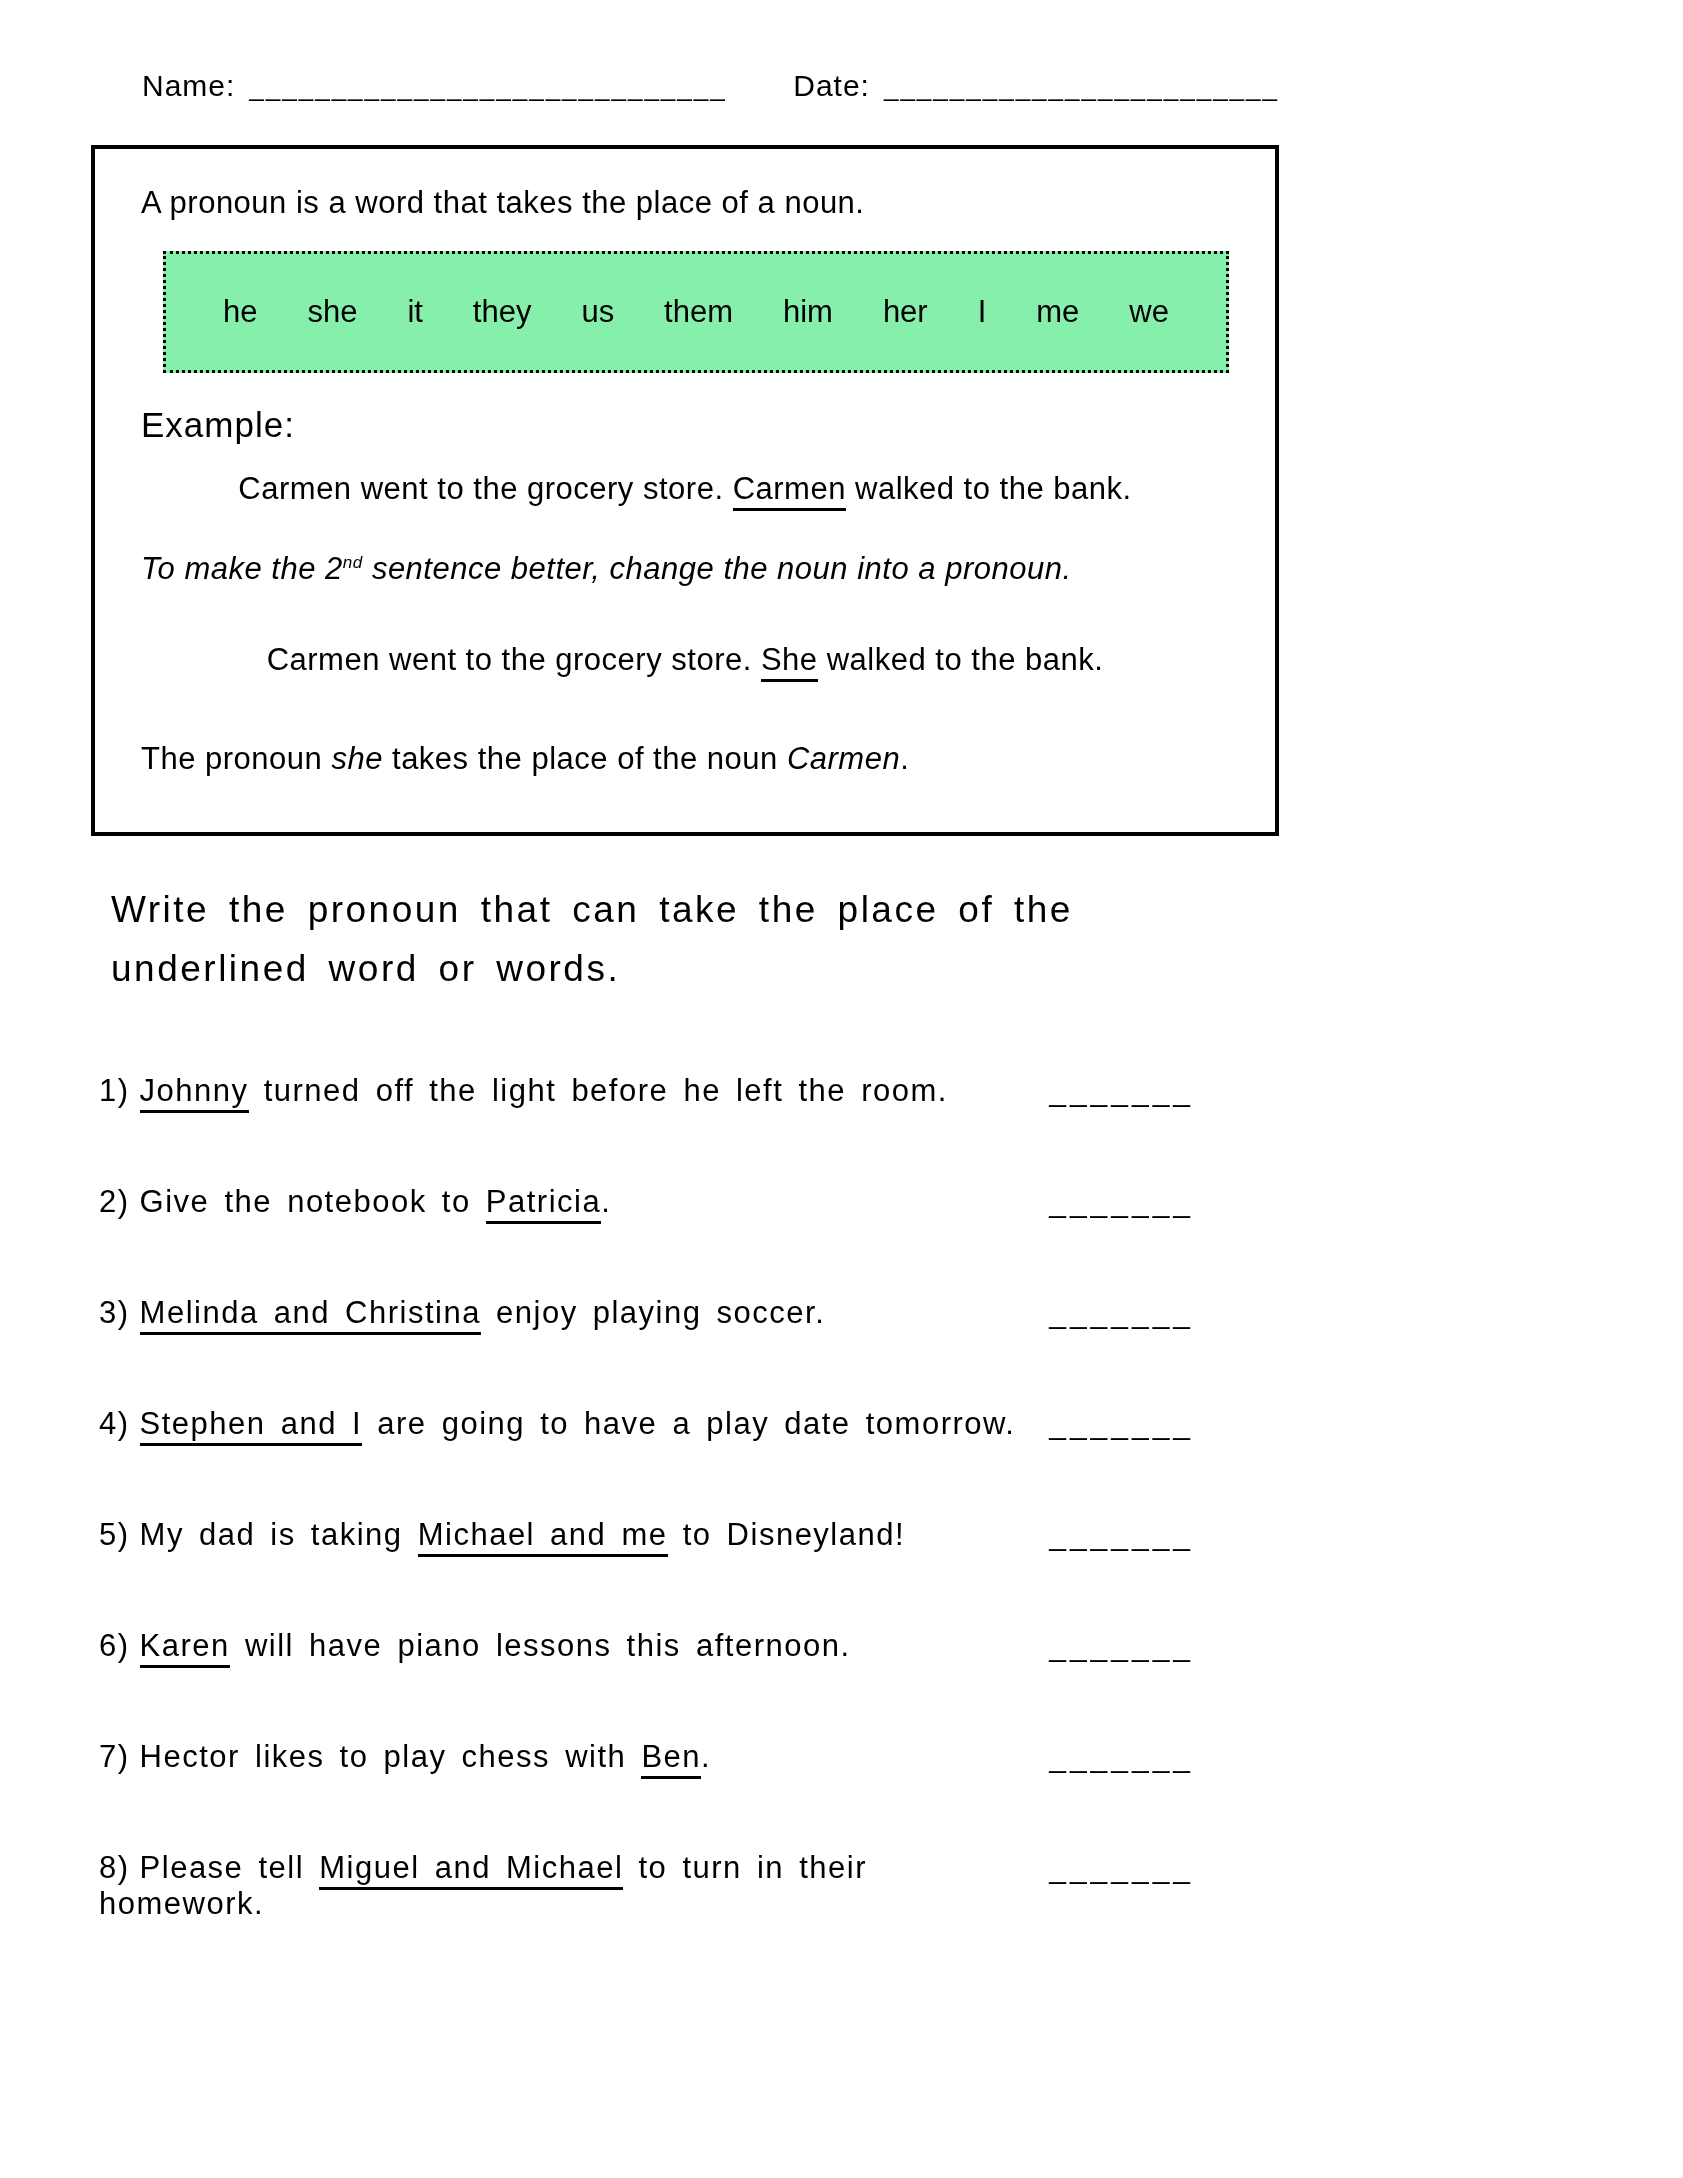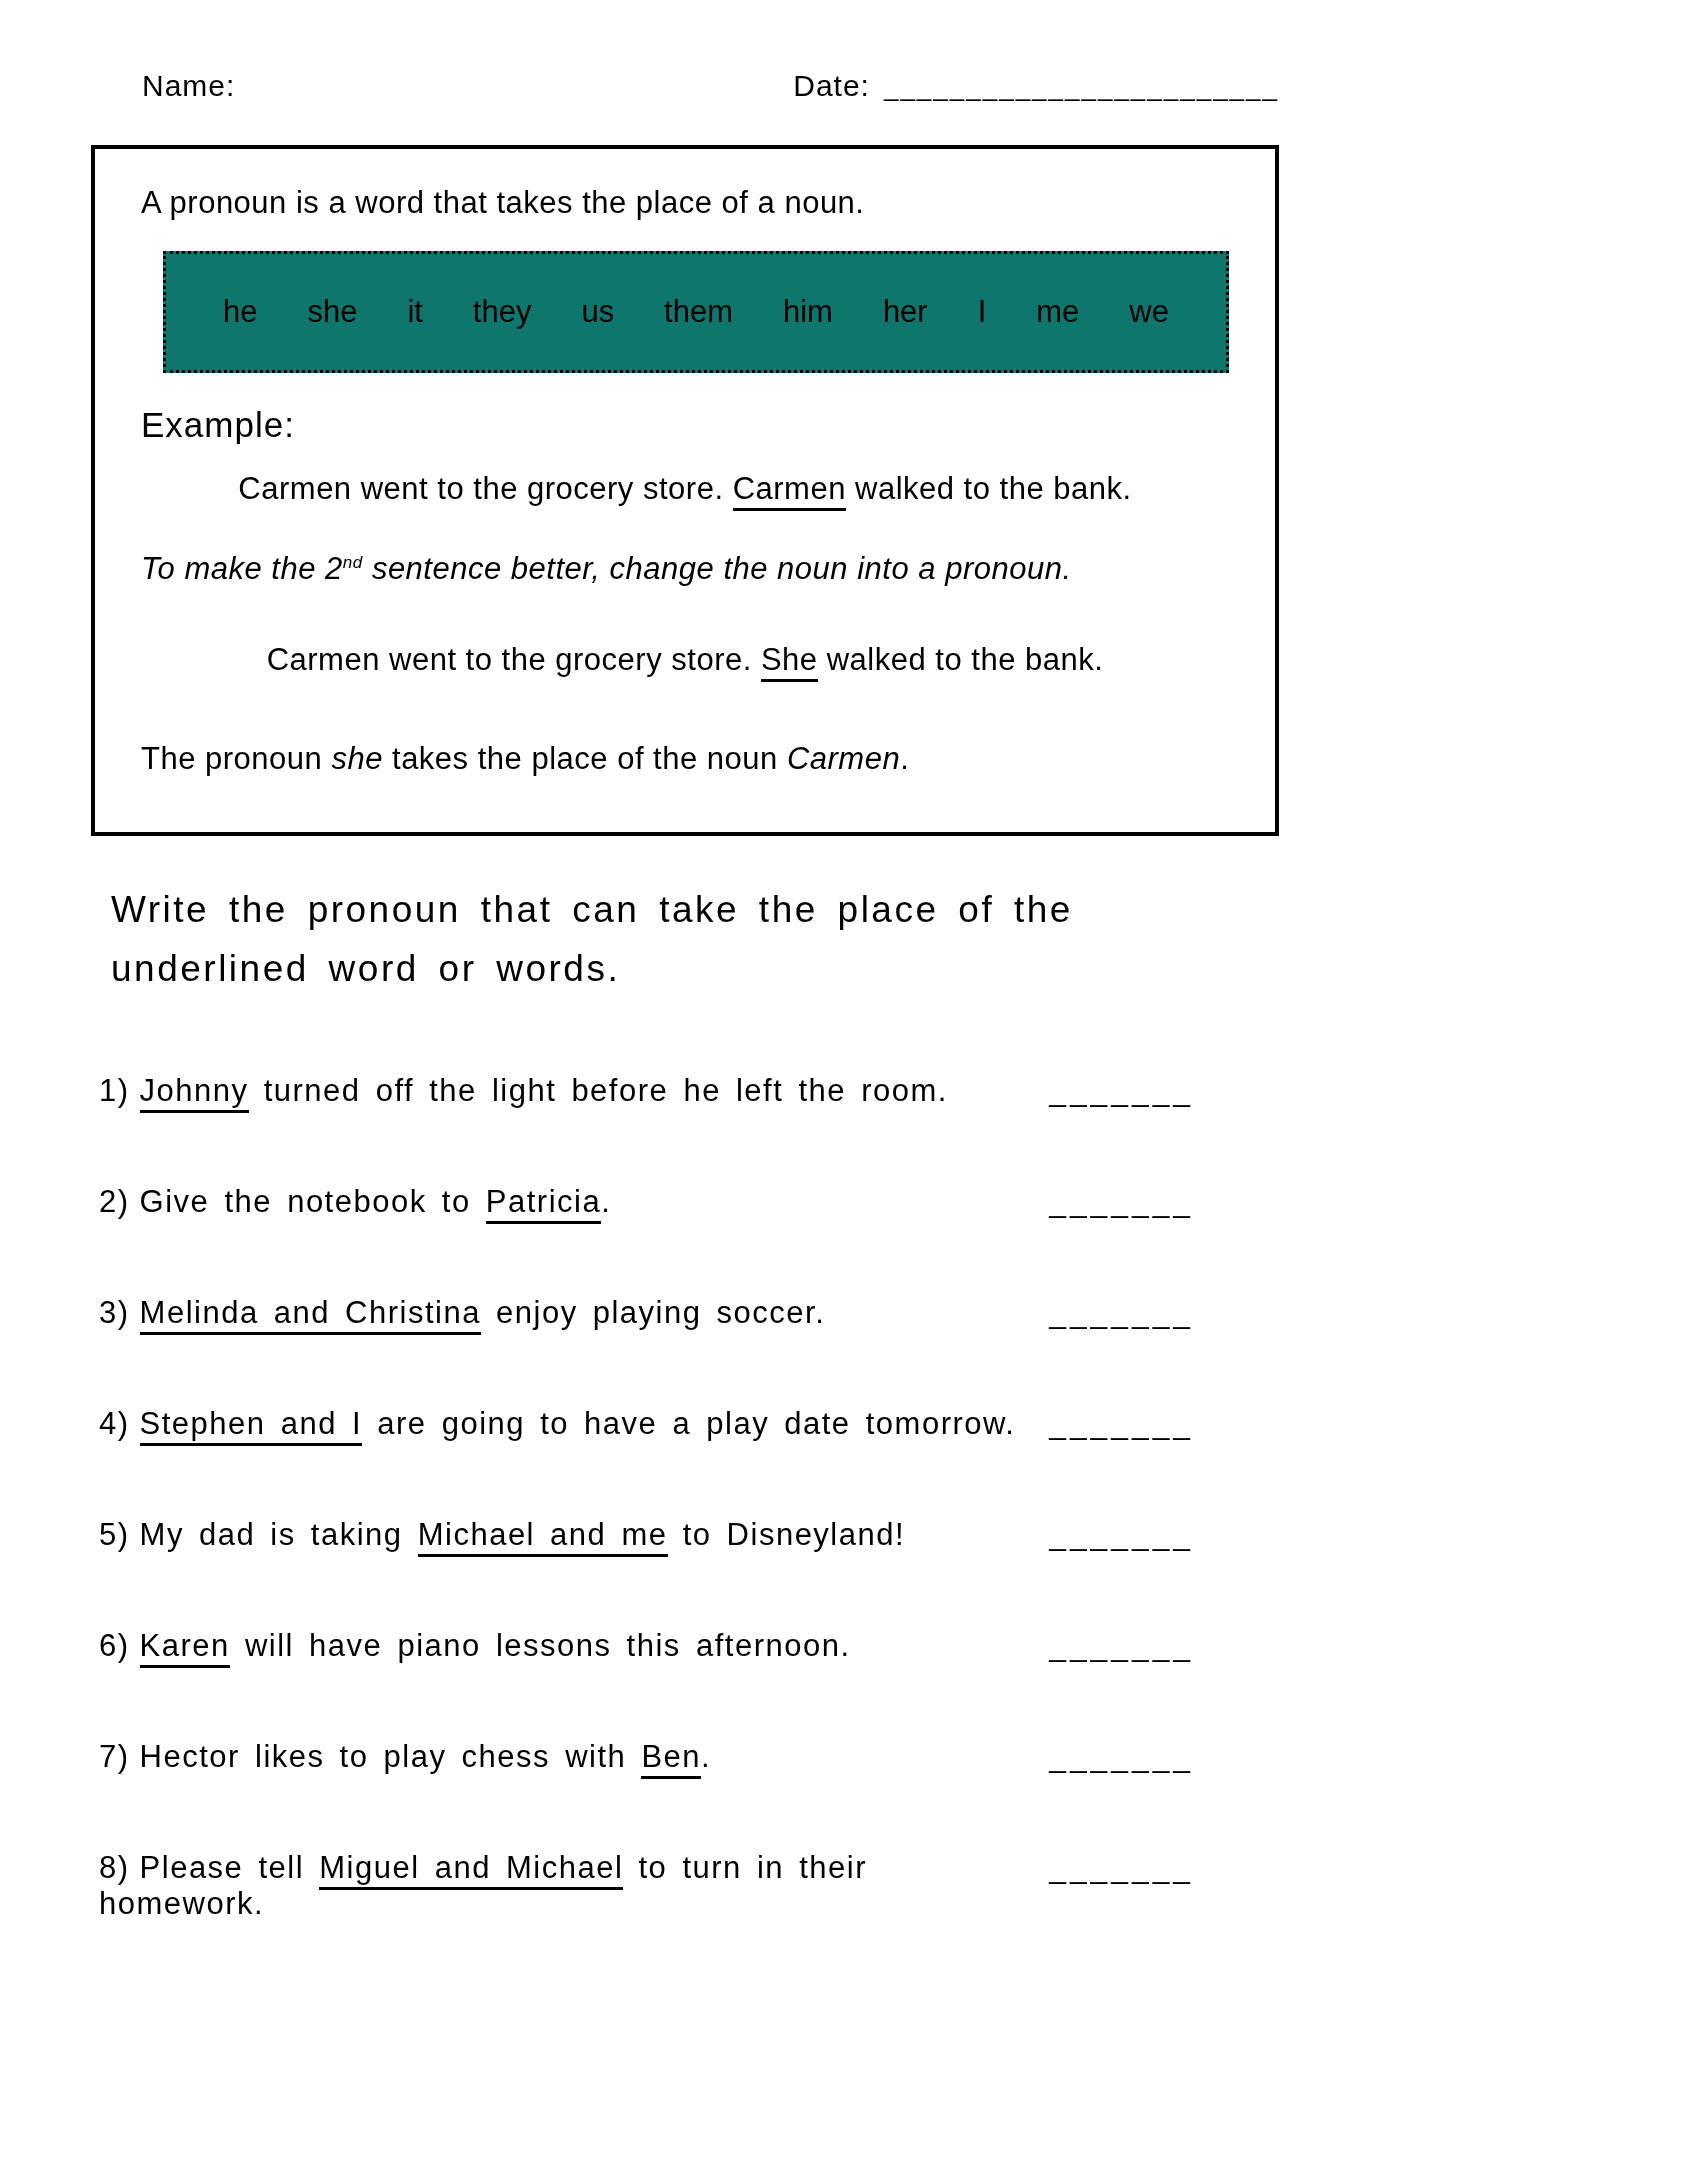--- a/index.html
+++ b/index.html
@@ -136,32 +136,33 @@
   }
 </style>
 <title>Subject and Object Pronouns</title></head>
 <body>
 
 <div class="page">
 
   <div class="header-row">
     <div class="field name-field">
       <span class="field-label">Name:</span>
+      <span class="field-line">_____________________________</span>
     </div>
     <div class="field date-field">
       <span class="field-label">Date:</span>
       <span class="field-line">________________________</span>
     </div>
   </div>
 
 
   <div class="definition-box">
     <p class="intro-text">A pronoun is a word that takes the place of a noun.</p>
 
-    <div class="pronoun-bank" style="background: #0f766e;">
+    <div class="pronoun-bank" style="background: #86efac;">
         <span>he</span>
         <span>she</span>
         <span>it</span>
         <span>they</span>
         <span>us</span>
         <span>them</span>
         <span>him</span>
         <span>her</span>
         <span>I</span>
         <span>me</span>

